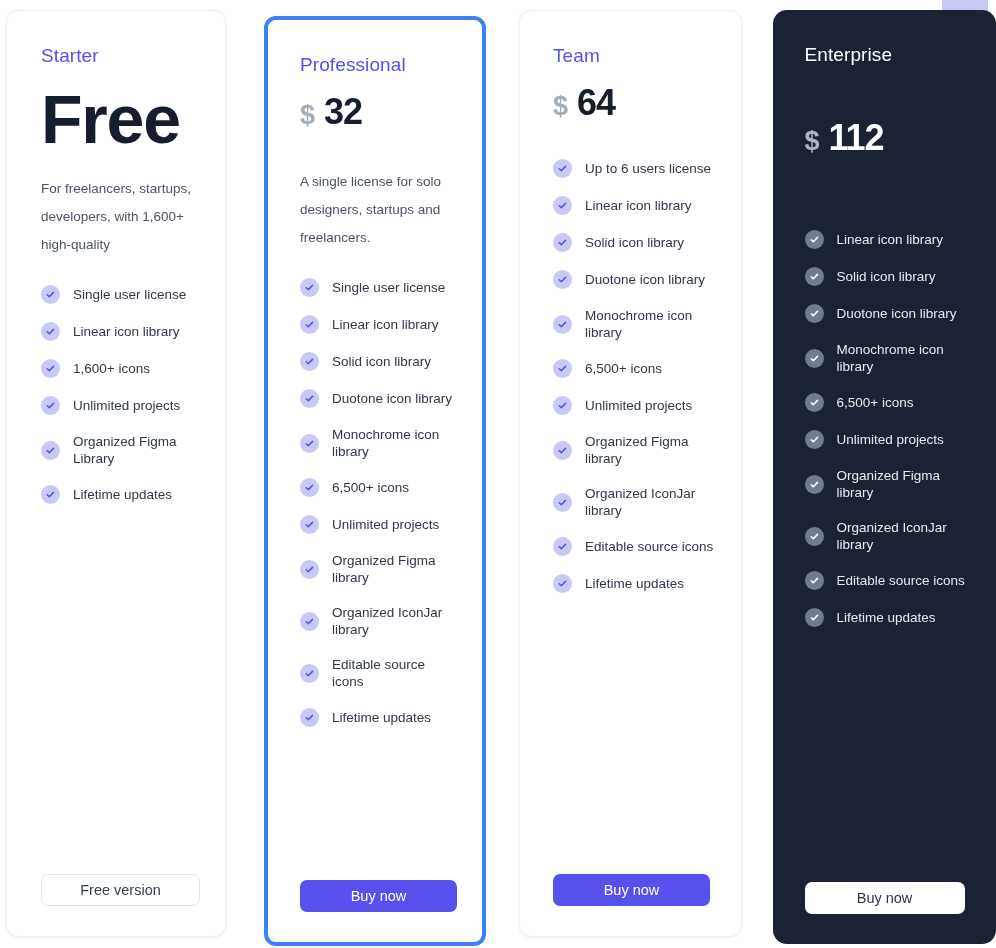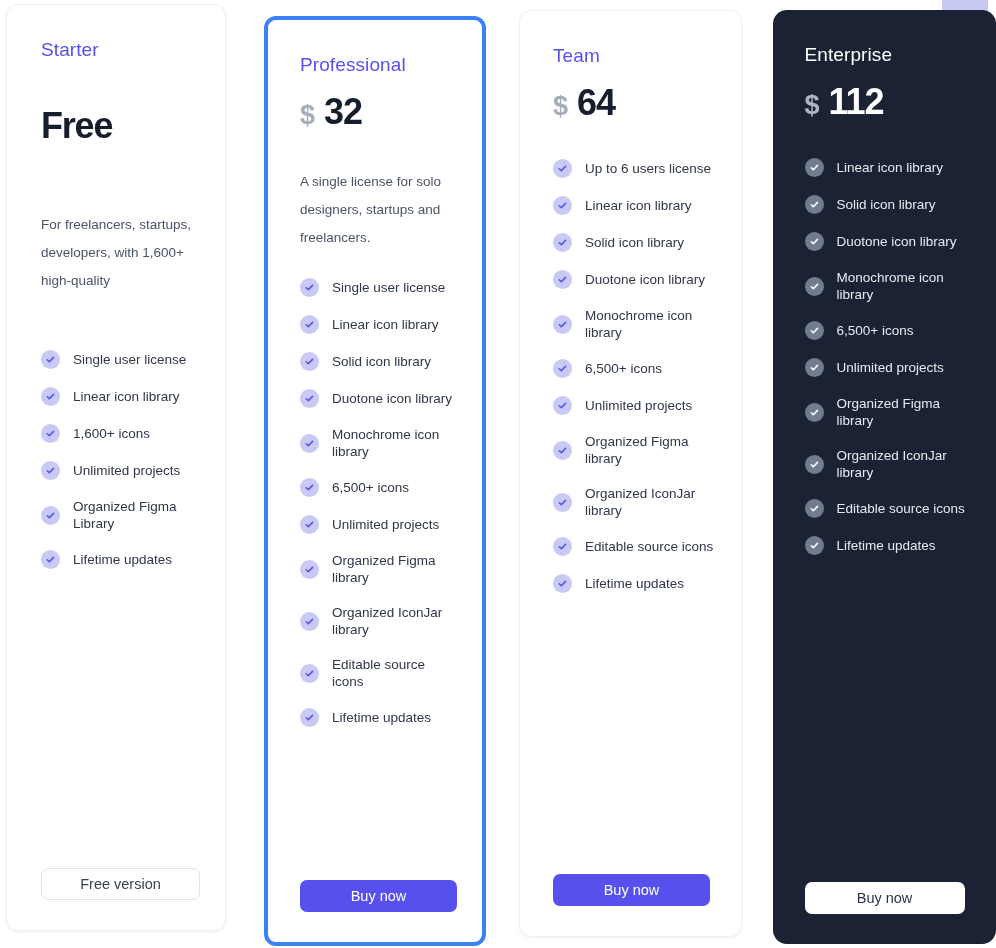--- a/index.html
+++ b/index.html
@@ -43,26 +43,25 @@
     background: #ffffff;
     border-radius: 12px;
     display: flex;
     flex-direction: column;
   }
 
   
   .card-starter {
     width: 220px;
     margin-left: 6px;
-    margin-top: 4px;
+    margin-top: 10px;
     height: 927px;
     border: 1px solid #eef0f4;
     box-shadow: 0 1px 3px rgba(20,25,50,.05);
     padding: 34px 28px 0 34px;
-    gap: 29px;
   }
   
   .card-pro {
     width: 222px;
     margin-left: 38px;
     margin-top: 16px;
     height: 930px;
     border: 4px solid #3b82f6;
     padding: 34px 26px 0 32px;
   }
@@ -79,20 +78,21 @@
   
   .card-ent {
     width: 225px;
     margin-left: 31px;
     margin-top: 10px;
     height: 934px;
     background: #1a2233;
     border: none;
     padding: 34px 24px 0 32px;
     border-radius: 14px;
+    gap: 36px;
   }
 
   .plan-name {
     font-size: 19px;
     font-weight: 400;
     color: #5850ec;
     letter-spacing: .1px;
     margin-bottom: 18px;
   }
   .card-ent .plan-name { color: #ffffff; }
@@ -111,21 +111,21 @@
     line-height: 1;
   }
   .amount {
     font-size: 36px;
     font-weight: 700;
     color: #161e2e;
     line-height: 1;
     letter-spacing: -1px;
   }
   .amount-free {
-    font-size: 36px;
+    font-size: 68px;
     font-weight: 700;
     color: #161e2e;
     line-height: 1;
     letter-spacing: -1.2px;
   }
   .card-ent .amount { color: #ffffff; }
   .card-ent .currency { color: #aeb4c0; }
 
   .blurb {
     font-size: 13.5px;

